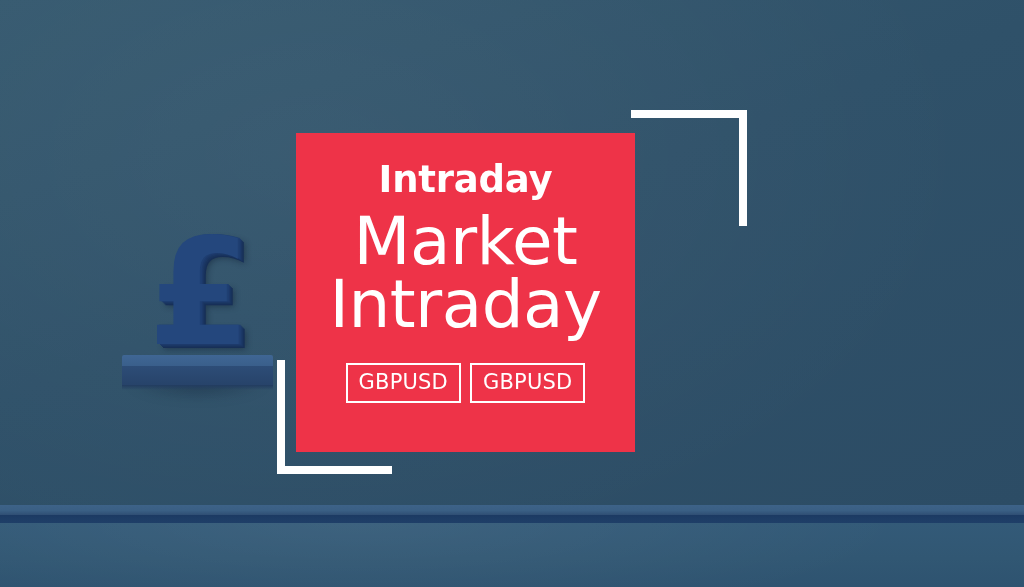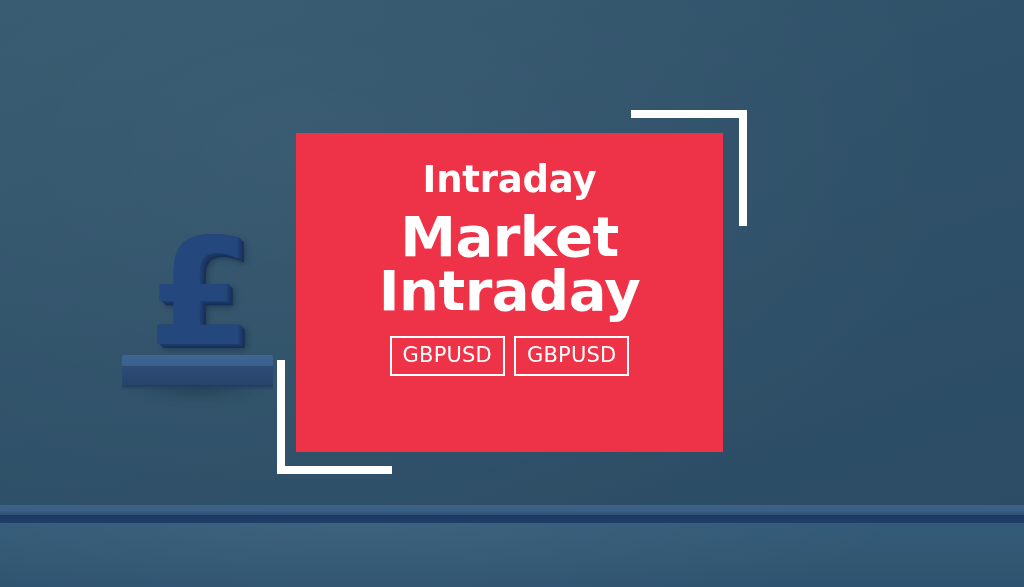--- a/index.html
+++ b/index.html
@@ -102,46 +102,46 @@
   }
   .bracket-tr-h { left: 631px; top: 110px; width: 116px; height: 8px; }
   .bracket-tr-v { left: 739px; top: 110px; width: 8px;  height: 116px; }
   .bracket-bl-v { left: 277px; top: 360px; width: 8px;  height: 114px; }
   .bracket-bl-h { left: 277px; top: 466px; width: 115px; height: 8px; }
 
   
   .card {
     position: absolute;
     left: 296px; top: 133px;
-    width: 427px; height: 319px;
+    width: 339px; height: 319px;
     background: #ee3348;
     display: flex;
     flex-direction: column;
     align-items: center;
     color: #ffffff;
   }
   .kicker {
     margin-top: 28px;
     font-size: 37px;
     font-weight: bold;
     letter-spacing: -0.2px;
     line-height: 1.05;
   }
   .title {
     margin-top: 10px;
-    font-size: 56px;
-    font-weight: 700;
+    font-size: 66px;
+    font-weight: 400;
     line-height: 0.96;
     text-align: center;
     letter-spacing: -0.5px;
   }
   .title .line { display: block; }
 
   .badges {
-    margin-top: 19px;
+    margin-top: 26px;
     display: flex;
     gap: 9px;
     align-items: center;
     justify-content: center;
   }
   .badge {
     border: 2px solid #ffffff;
     color: #ffffff;
     font-size: 21px;
     font-weight: 400;

